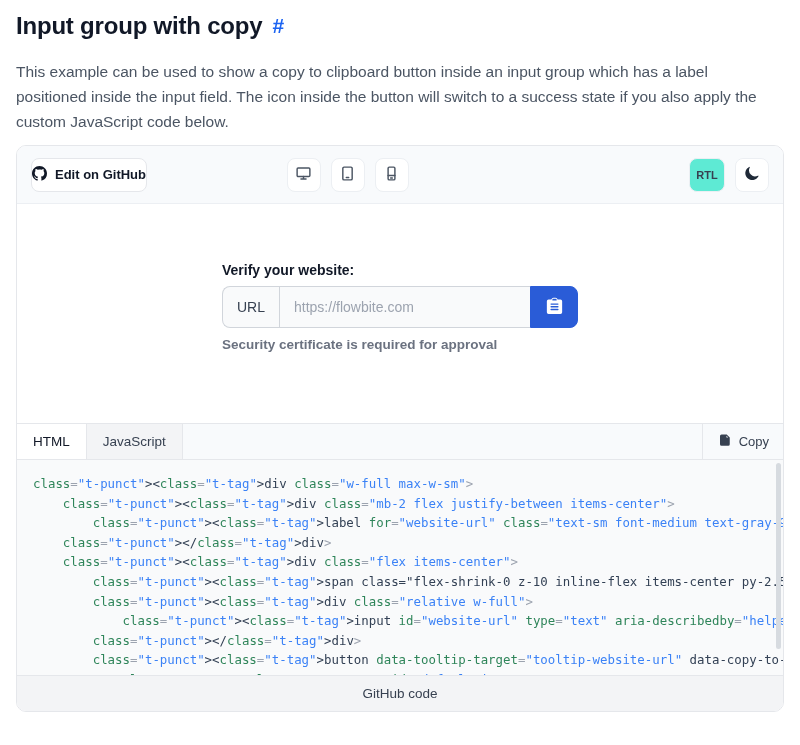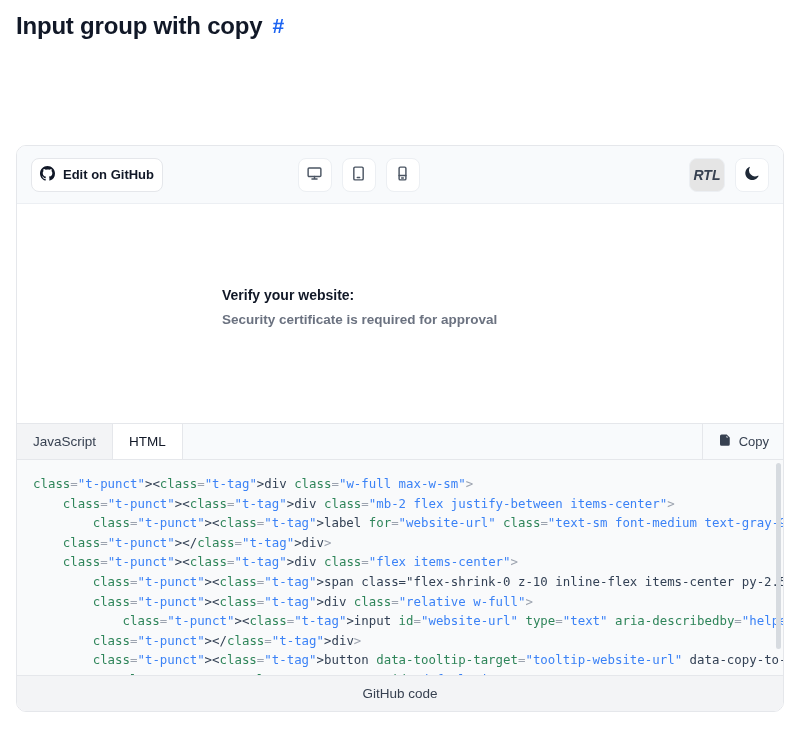--- a/index.html
+++ b/index.html
@@ -49,21 +49,21 @@
   .card-toolbar {
     display: flex; align-items: center;
     height: 58px;
     padding: 0 14px;
     background: #f8fafc;
     border-bottom: 1px solid #eceff3;
   }
 
   .btn-github {
     display: inline-flex; align-items: center; gap: 8px;
-    height: 34px; padding: 0 8px;
+    height: 34px; padding: 0 0;
     background: #ffffff;
     border: 1px solid #e5e7eb;
     border-radius: 8px;
     font-size: 13px; font-weight: 600; color: #111827;
     cursor: pointer;
   }
 
   .device-group {
     display: flex; align-items: center; gap: 10px;
     margin: 0 auto;
@@ -74,26 +74,25 @@
     background: #ffffff;
     border: 1px solid #eceff3;
     border-radius: 8px;
     color: #4b5563;
     cursor: pointer;
   }
   .right-group { display: flex; align-items: center; gap: 10px; margin-left: auto; }
   .btn-rtl {
     display: inline-flex; align-items: center; justify-content: center;
     width: 36px; height: 34px;
-    background: #e5e5e5;
+    background: #5eead4;
     border: 1px solid #eceff3;
     border-radius: 8px;
-    font-size: 14px; font-weight: 600; color: #374151;
-    cursor: pointer;
-    font-style: italic;
+    font-size: 11px; font-weight: 600; color: #374151;
+    cursor: pointer;
   }
 
   
   .preview {
     height: 220px;
     background: #ffffff;
     display: flex; align-items: center; justify-content: center;
     border-bottom: 1px solid #e5e7eb;
   }
   .demo { width: 356px; }
@@ -205,20 +204,21 @@
 </head>
 <body>
 
 <div class="page">
 
   <div class="heading">
     <h1>Input group with copy</h1>
     <a class="anchor-hash" href="#">#</a>
   </div>
 
+  <p class="lead">This example can be used to show a copy to clipboard button inside an input group which has a label positioned inside the input field. The icon inside the button will switch to a success state if you also apply the custom JavaScript code below.</p>
 
   <div class="card">
 
     <div class="card-toolbar">
 
       <button class="btn-github">
         <span>
           <svg width="15" height="15" viewBox="0 0 16 16" fill="#111827" aria-hidden="true">
             <path d="M8 0C3.58 0 0 3.58 0 8c0 3.54 2.29 6.53 5.47 7.59.4.07.55-.17.55-.38 0-.19-.01-.82-.01-1.49-2.01.37-2.53-.49-2.69-.94-.09-.23-.48-.94-.82-1.13-.28-.15-.68-.52-.01-.53.63-.01 1.08.58 1.23.82.72 1.21 1.87.87 2.33.66.07-.52.28-.87.51-1.07-1.78-.2-3.64-.89-3.64-3.95 0-.87.31-1.59.82-2.15-.08-.2-.36-1.02.08-2.12 0 0 .67-.21 2.2.82a7.4 7.4 0 0 1 2-.27c.68 0 1.36.09 2 .27 1.53-1.04 2.2-.82 2.2-.82.44 1.1.16 1.92.08 2.12.51.56.82 1.27.82 2.15 0 3.07-1.87 3.75-3.65 3.95.29.25.54.73.54 1.48 0 1.07-.01 1.93-.01 2.2 0 .21.15.46.55.38A8.01 8.01 0 0 0 16 8c0-4.42-3.58-8-8-8Z"></path>
           </svg>
@@ -262,28 +262,41 @@
             </svg>
           </span>
         </button>
       </div>
     </div>
 
     <div class="preview">
       <div class="demo">
         <span class="demo-label">Verify your website:</span>
 
+        <div class="input-group">
+          <span class="addon">URL</span>
+          <span class="field-wrap">
+            <input class="field" type="text" placeholder="https://flowbite.com" style="">
+          </span>
+          <button class="copy-btn">
+            <span>
+              <svg width="17" height="17" viewBox="0 0 18 20" fill="currentColor" aria-hidden="true">
+                <path d="M16 3h-3.3a2.7 2.7 0 0 0-2.6-2h-2.2a2.7 2.7 0 0 0-2.6 2H2a2 2 0 0 0-2 2v13a2 2 0 0 0 2 2h14a2 2 0 0 0 2-2V5a2 2 0 0 0-2-2ZM6.5 2.9a.9.9 0 0 1 .9-.9h3.2a.9.9 0 0 1 .9.9V4h-5V2.9ZM13 15.5H5a.8.8 0 0 1 0-1.6h8a.8.8 0 0 1 0 1.6Zm0-3.2H5a.8.8 0 0 1 0-1.6h8a.8.8 0 0 1 0 1.6Zm0-3.2H5a.8.8 0 0 1 0-1.6h8a.8.8 0 0 1 0 1.6Z"></path>
+              </svg>
+            </span>
+          </button>
+        </div>
 
         <p class="helper">Security certificate is required for approval</p>
       </div>
     </div>
 
     <div class="tabbar">
+      <div class="tab active">HTML</div>
       <div class="tab">JavaScript</div>
-      <div class="tab active">HTML</div>
       <div class="tab-spacer"></div>
       <div class="btn-copy-code">
         <span>
           <svg width="15" height="15" viewBox="0 0 18 20" fill="#374151" aria-hidden="true">
             <path d="M5 2h7l4 4v9a2 2 0 0 1-2 2H5a2 2 0 0 1-2-2V4a2 2 0 0 1 2-2Zm6.6 1.6V6H14l-2.4-2.4Z"></path>
             <path d="M2 5.6v11.2A2.2 2.2 0 0 0 4.2 19H12v1.4H4.2A3.6 3.6 0 0 1 .6 16.8V5.6H2Z" opacity="0"></path>
           </svg>
         </span>
         <span>Copy</span>
       </div>

